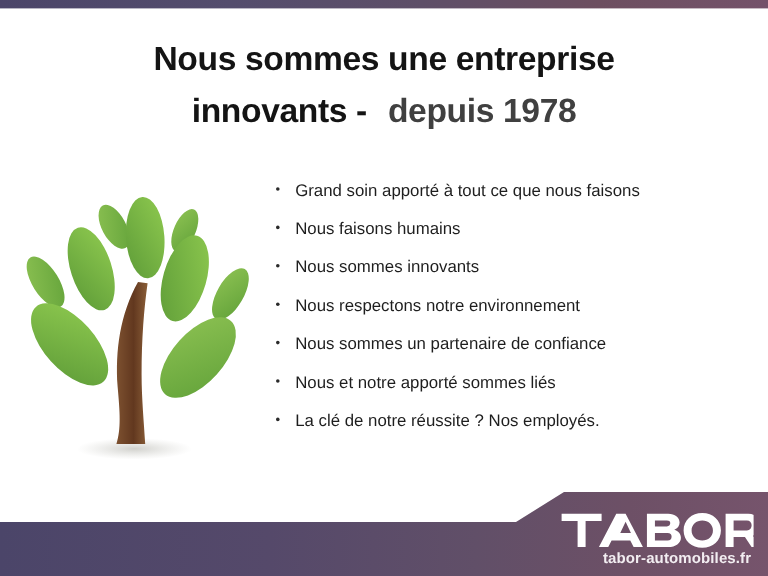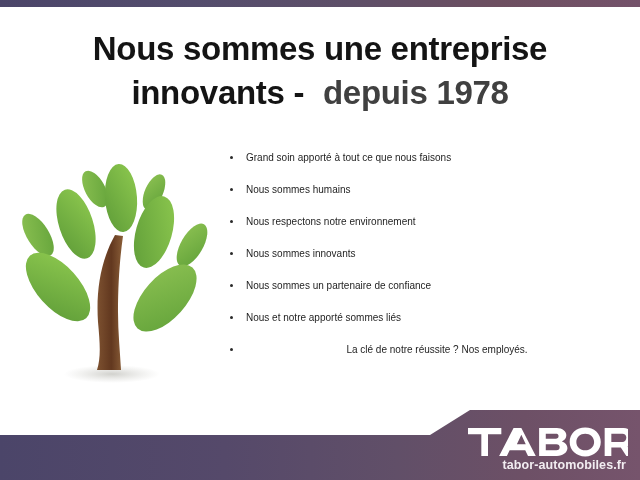--- a/index.html
+++ b/index.html
@@ -36,21 +36,21 @@
   .headline {
     position: absolute;
     left: 0;
     top: 27px;
     width: 640px;
     text-align: center;
     line-height: 44px;
   }
   .headline-line {
     display: block;
-    font-size: 33px;
+    font-size: 28px;
     font-weight: bold;
     color: #141414;
     letter-spacing: -0.3px;
     white-space: nowrap;
   }
   .headline-accent {
     color: #404040;
     margin-left: 10px;
   }
 
@@ -75,28 +75,27 @@
     top: 147px;
     width: 400px;
     list-style: none;
     margin: 0;
     padding: 0;
   }
   .bullet-item {
     position: relative;
     padding-left: 18px;
     margin: 0 0 10px 0;
-    font-size: 10px;
+    font-size: 14px;
     color: #1e1e1e;
     line-height: 22px;
     white-space: nowrap;
   }
   .bullet-item:last-child {
     margin-bottom: 0;
-    text-align: center;
   }
   .bullet-dot {
     position: absolute;
     left: 2px;
     top: 9px;
     width: 3px;
     height: 3px;
     background: #2a2a2a;
     border-radius: 50%;
   }
@@ -194,29 +193,29 @@
     </svg>
   </div>
 
   <ul class="bullets">
     <li class="bullet-item">
       <span class="bullet-dot"></span>
       <span>Grand soin apporté à tout ce que nous faisons</span>
     </li>
     <li class="bullet-item">
       <span class="bullet-dot"></span>
-      <span>Nous sommes humains</span>
+      <span>Nous faisons humains</span>
+    </li>
+    <li class="bullet-item">
+      <span class="bullet-dot"></span>
+      <span>Nous sommes innovants</span>
     </li>
     <li class="bullet-item">
       <span class="bullet-dot"></span>
       <span>Nous respectons notre environnement</span>
-    </li>
-    <li class="bullet-item">
-      <span class="bullet-dot"></span>
-      <span>Nous sommes innovants</span>
     </li>
     <li class="bullet-item">
       <span class="bullet-dot"></span>
       <span>Nous sommes un partenaire de confiance</span>
     </li>
     <li class="bullet-item">
       <span class="bullet-dot"></span>
       <span>Nous et notre apporté sommes liés</span>
     </li>
     <li class="bullet-item">

